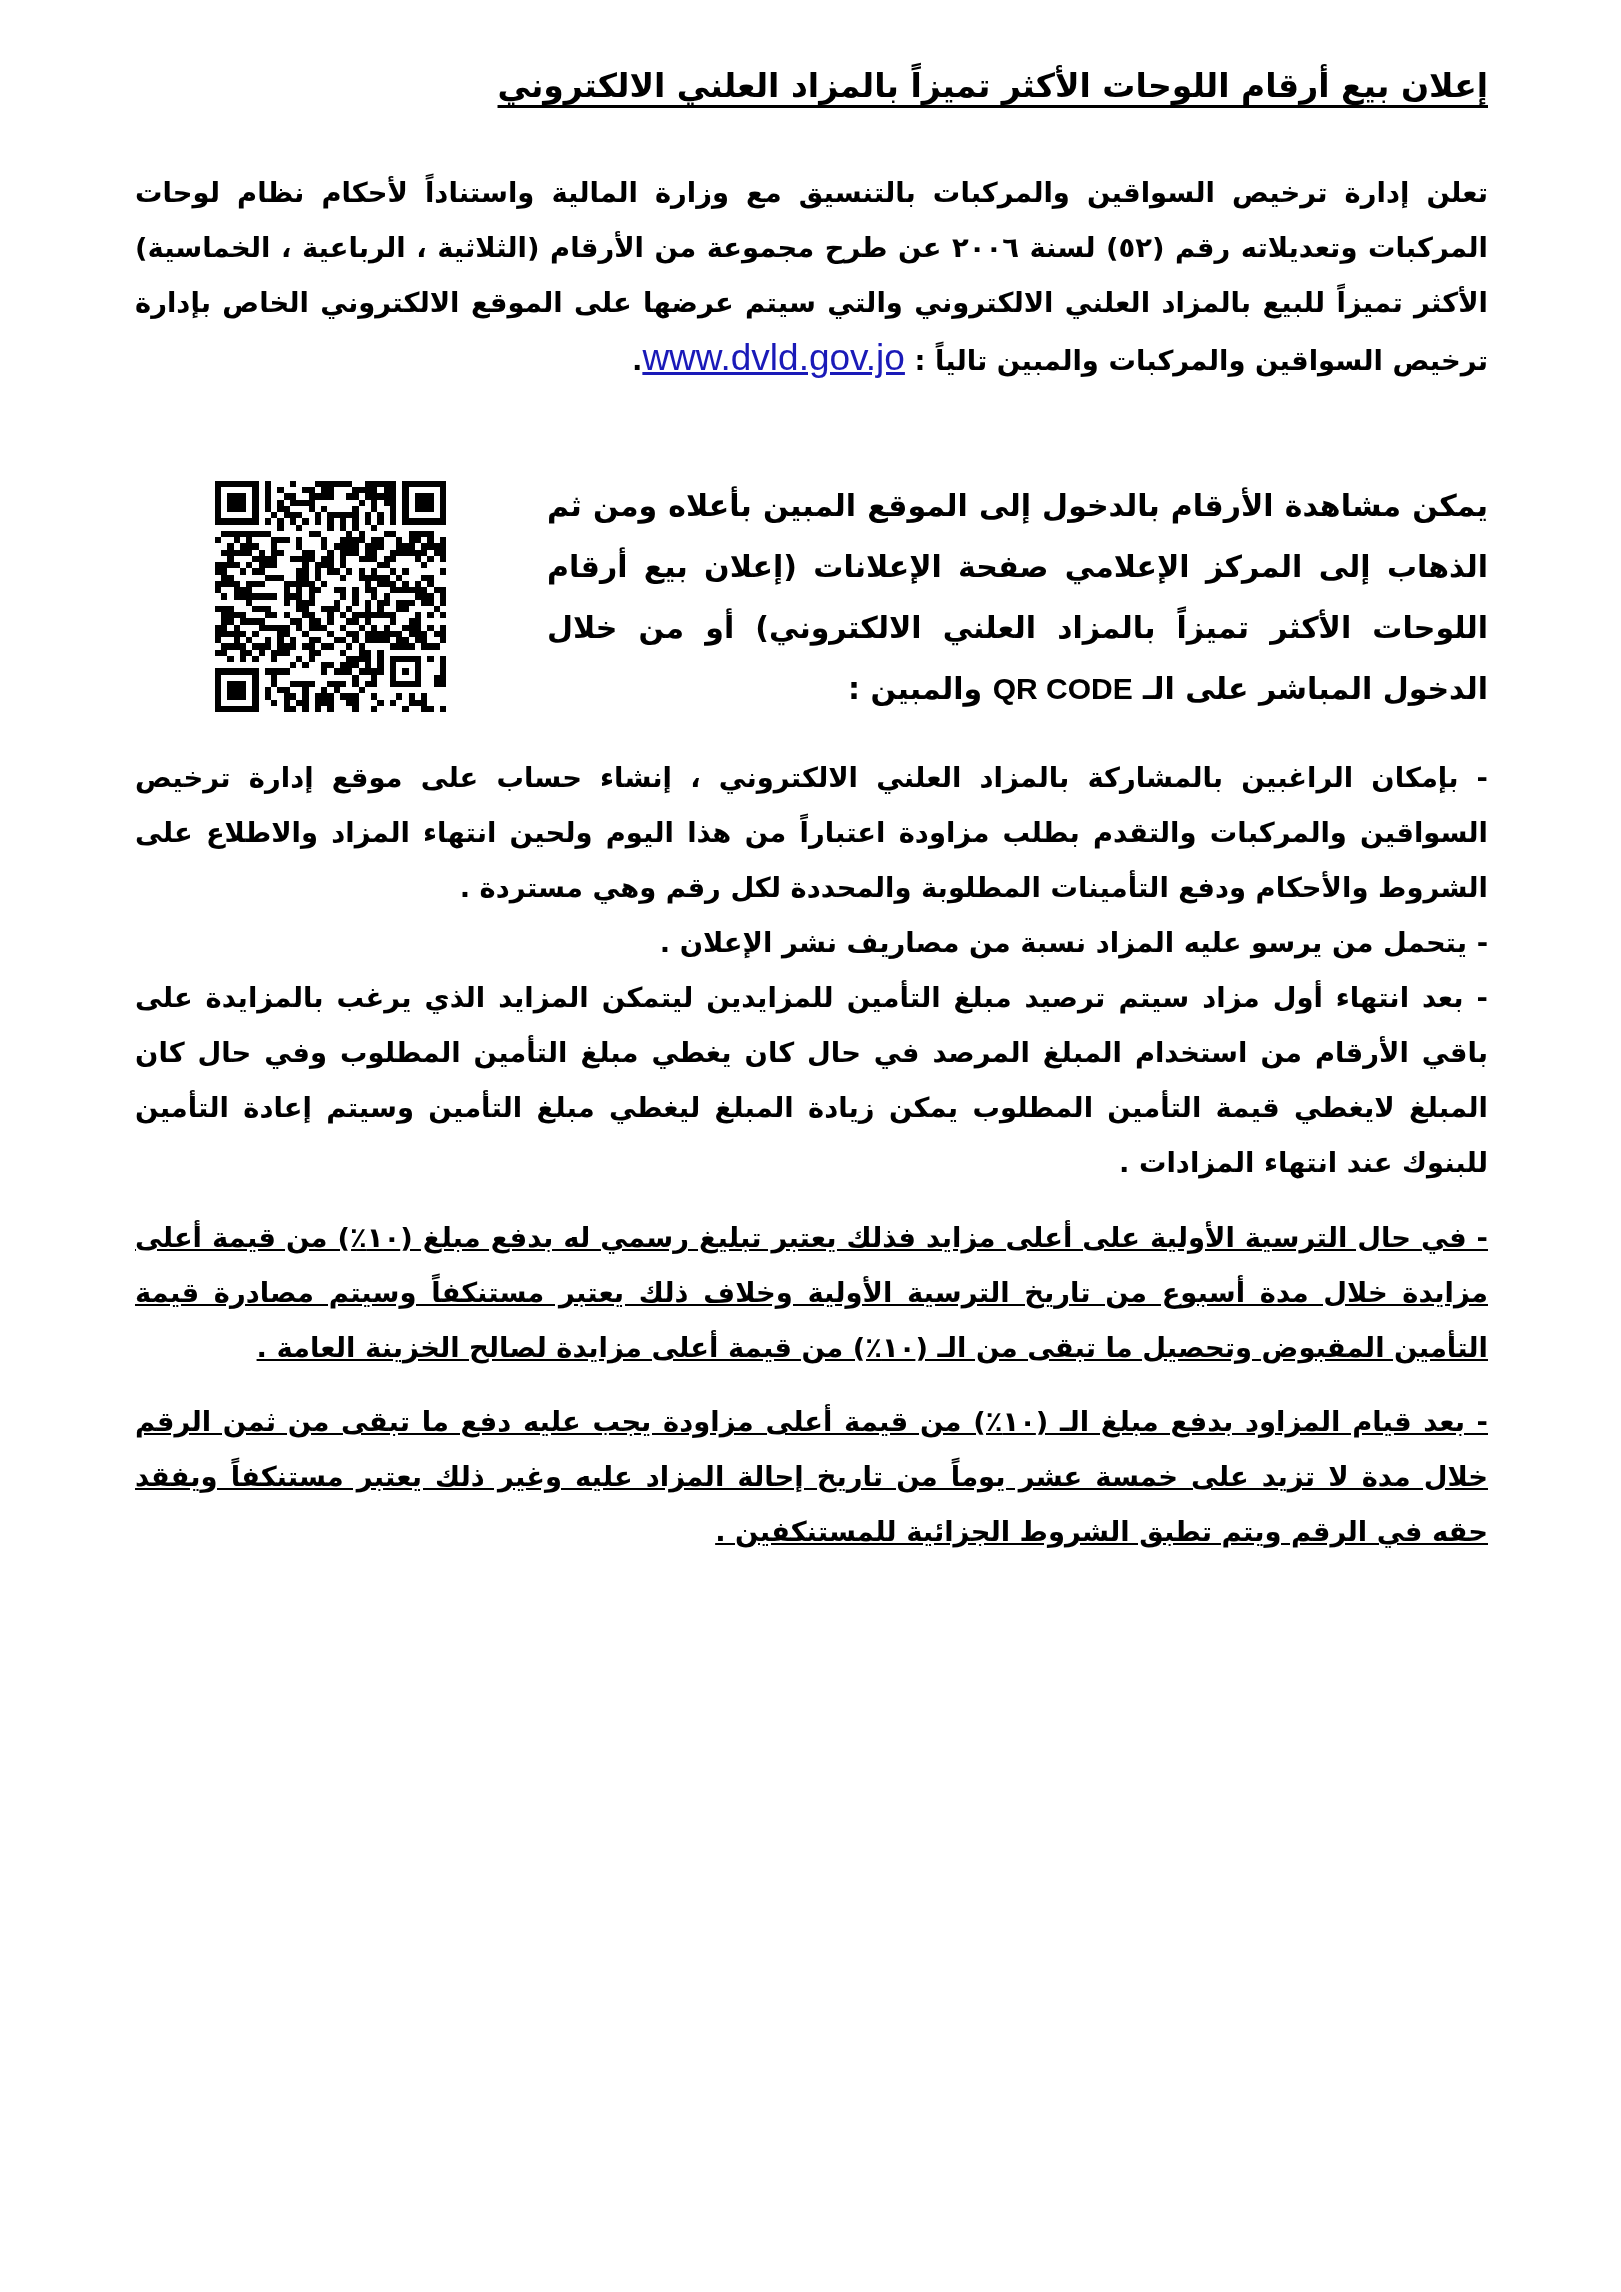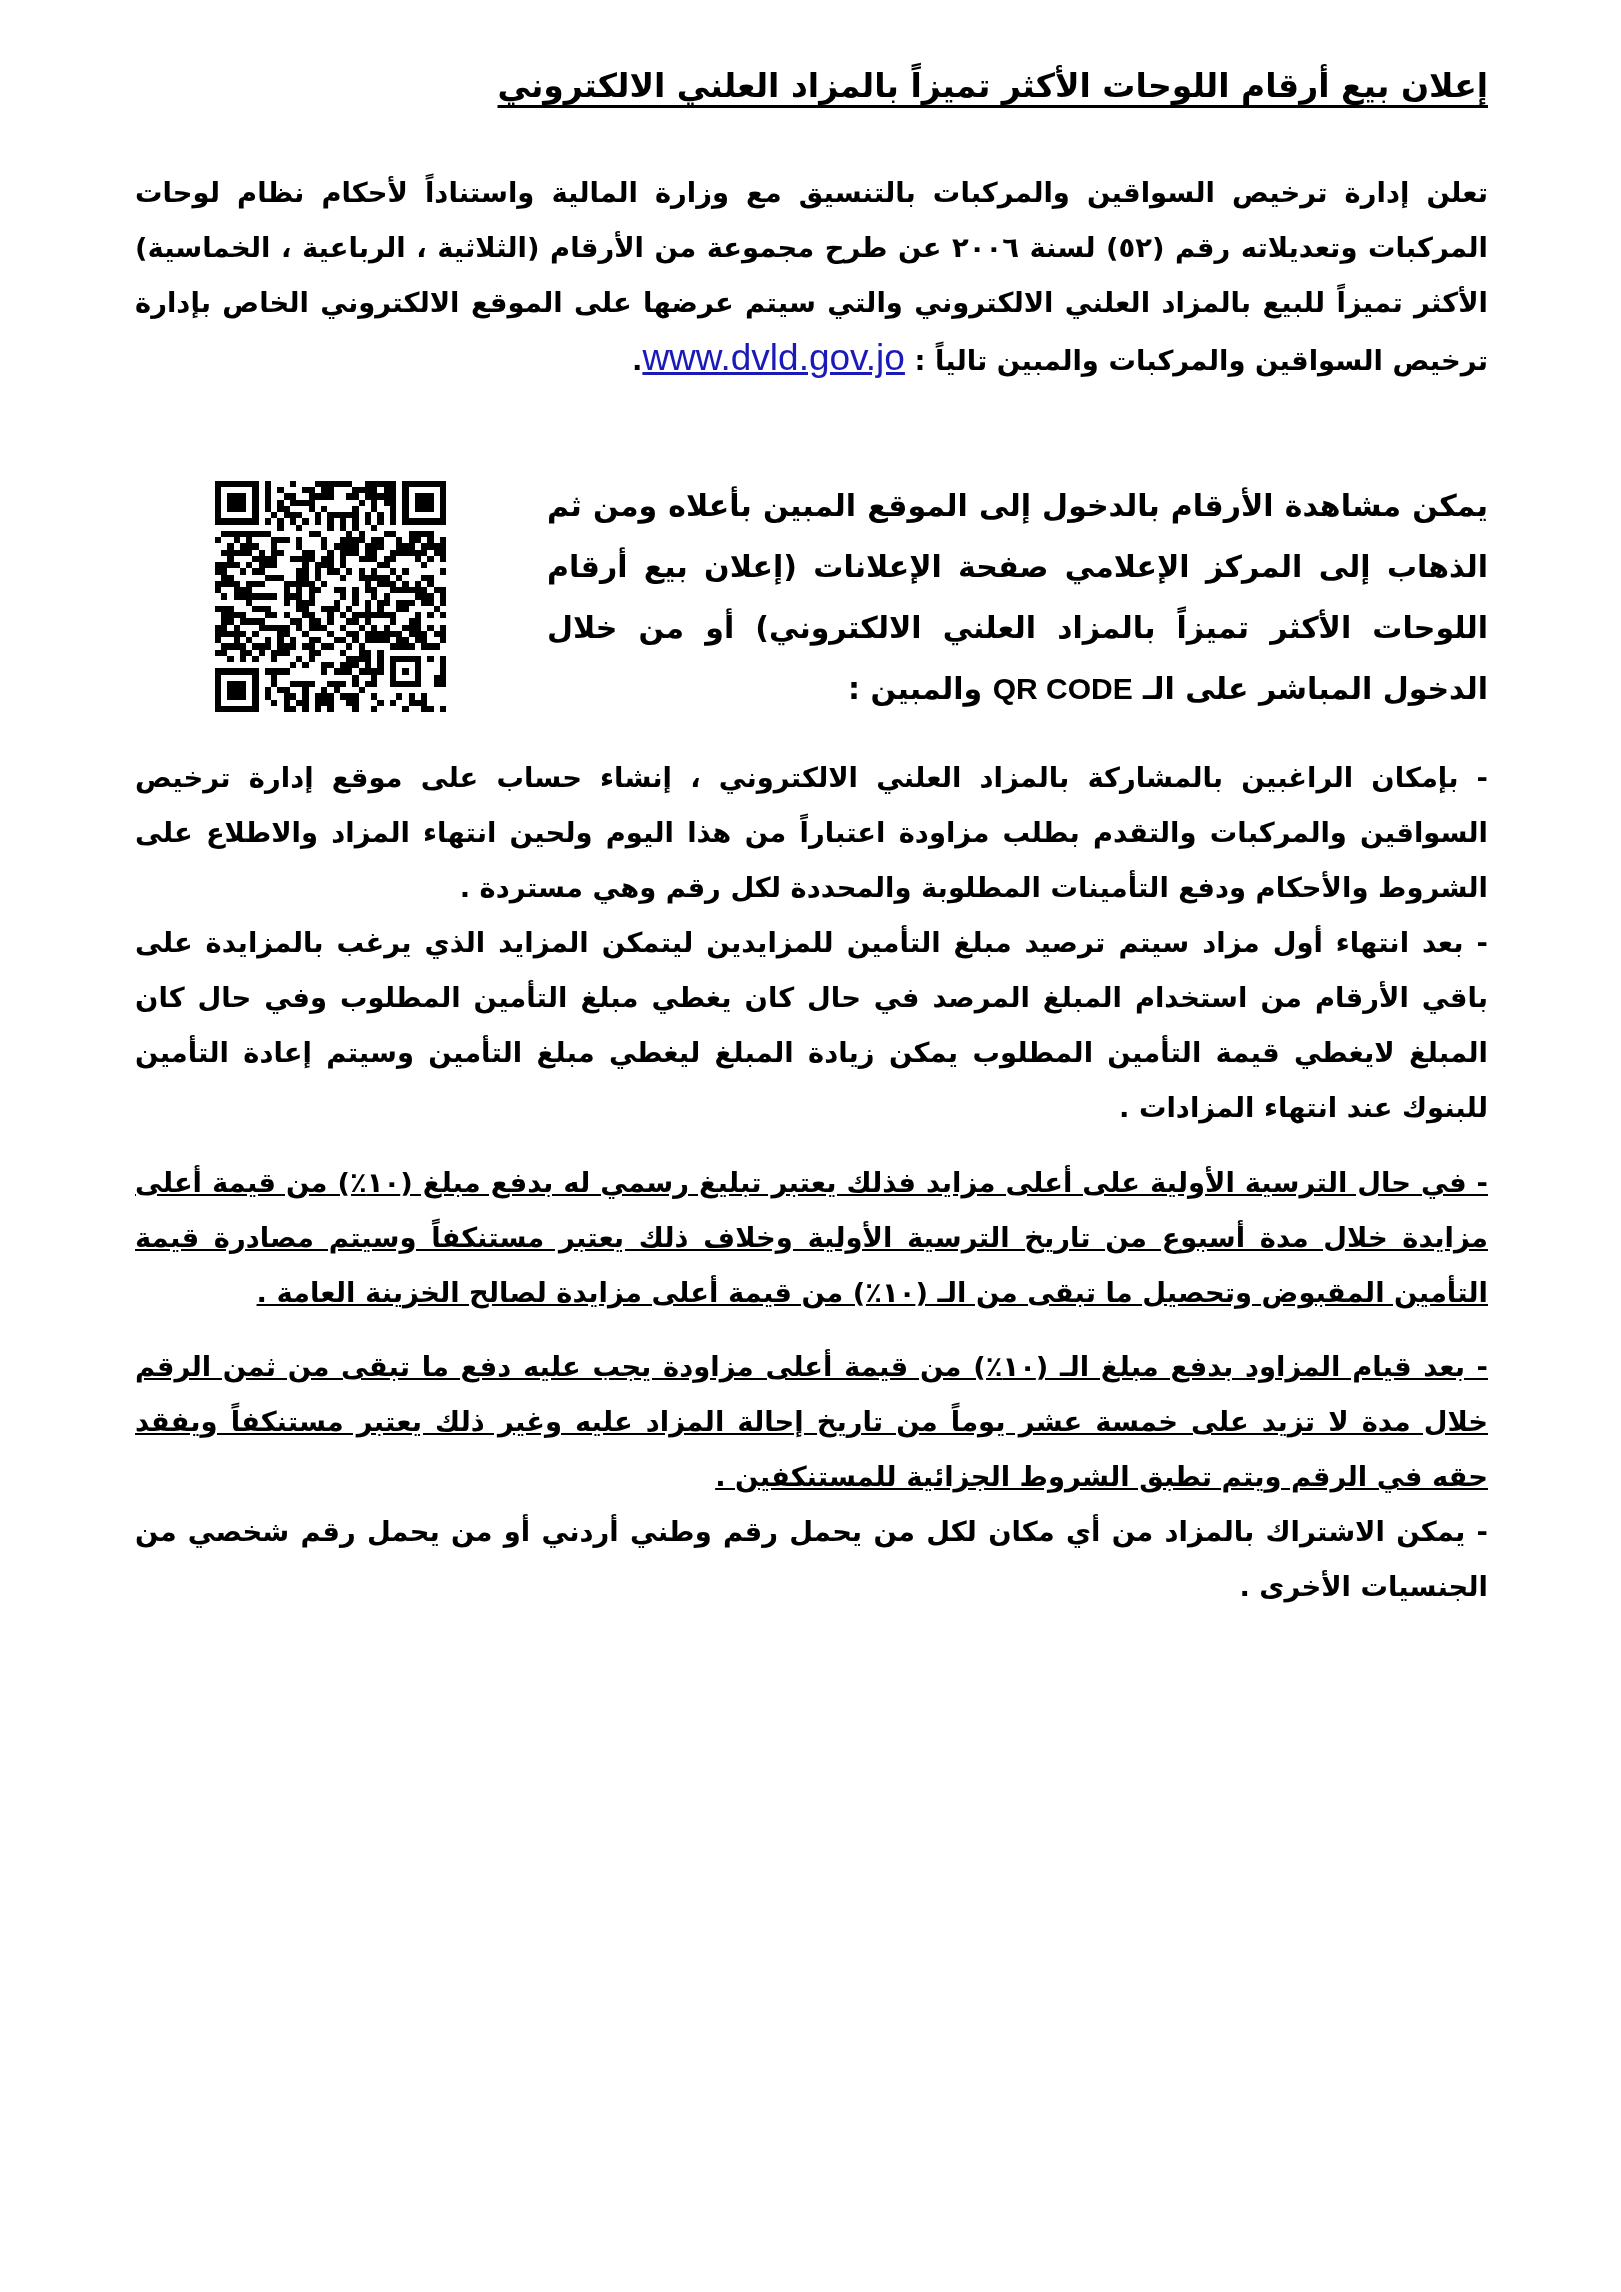--- a/index.html
+++ b/index.html
@@ -711,20 +711,20 @@
           <rect x="2" y="32" width="3" height="3"></rect>
         <rect x="28" y="28" width="5" height="5"></rect>
           <rect x="29" y="29" width="3" height="3" fill="#fff"></rect>
           <rect x="30" y="30" width="1" height="1"></rect>
       </g>
     </svg>
   </div>
 
   <div class="bullets">
     <p>- بإمكان الراغبين بالمشاركة بالمزاد العلني الالكتروني ، إنشاء حساب على موقع إدارة ترخيص السواقين والمركبات والتقدم بطلب مزاودة اعتباراً من هذا اليوم ولحين انتهاء المزاد والاطلاع على الشروط والأحكام ودفع التأمينات المطلوبة والمحددة لكل رقم وهي مستردة .</p>
+    <p>- يتحمل من يرسو عليه المزاد نسبة من مصاريف نشر الإعلان .</p>
     <p>- بعد انتهاء أول مزاد سيتم ترصيد مبلغ التأمين للمزايدين ليتمكن المزايد الذي يرغب بالمزايدة على باقي الأرقام من استخدام المبلغ المرصد في حال كان يغطي مبلغ التأمين المطلوب وفي حال كان المبلغ لايغطي قيمة التأمين المطلوب يمكن زيادة المبلغ ليغطي مبلغ التأمين وسيتم إعادة التأمين للبنوك عند انتهاء المزادات .</p>
     <p class="gap">- في حال الترسية الأولية على أعلى مزايد فذلك يعتبر تبليغ رسمي له بدفع مبلغ (١٠٪) من قيمة أعلى مزايدة خلال مدة أسبوع من تاريخ الترسية الأولية وخلاف ذلك يعتبر مستنكفاً وسيتم مصادرة قيمة التأمين المقبوض وتحصيل ما تبقى من الـ (١٠٪) من قيمة أعلى مزايدة لصالح الخزينة العامة .</p>
     <p class="gap">- بعد قيام المزاود بدفع مبلغ الـ (١٠٪) من قيمة أعلى مزاودة يجب عليه دفع ما تبقى من ثمن الرقم خلال مدة لا تزيد على خمسة عشر يوماً من تاريخ إحالة المزاد عليه وغير ذلك يعتبر مستنكفاً ويفقد حقه في الرقم ويتم تطبق الشروط الجزائية للمستنكفين .</p>
-    <p>- يمكن الاشتراك بالمزاد من أي مكان لكل من يحمل رقم وطني أردني أو من يحمل رقم شخصي من الجنسيات الأخرى .</p>
   </div>
 
 </div>
 
 
 </body></html>

